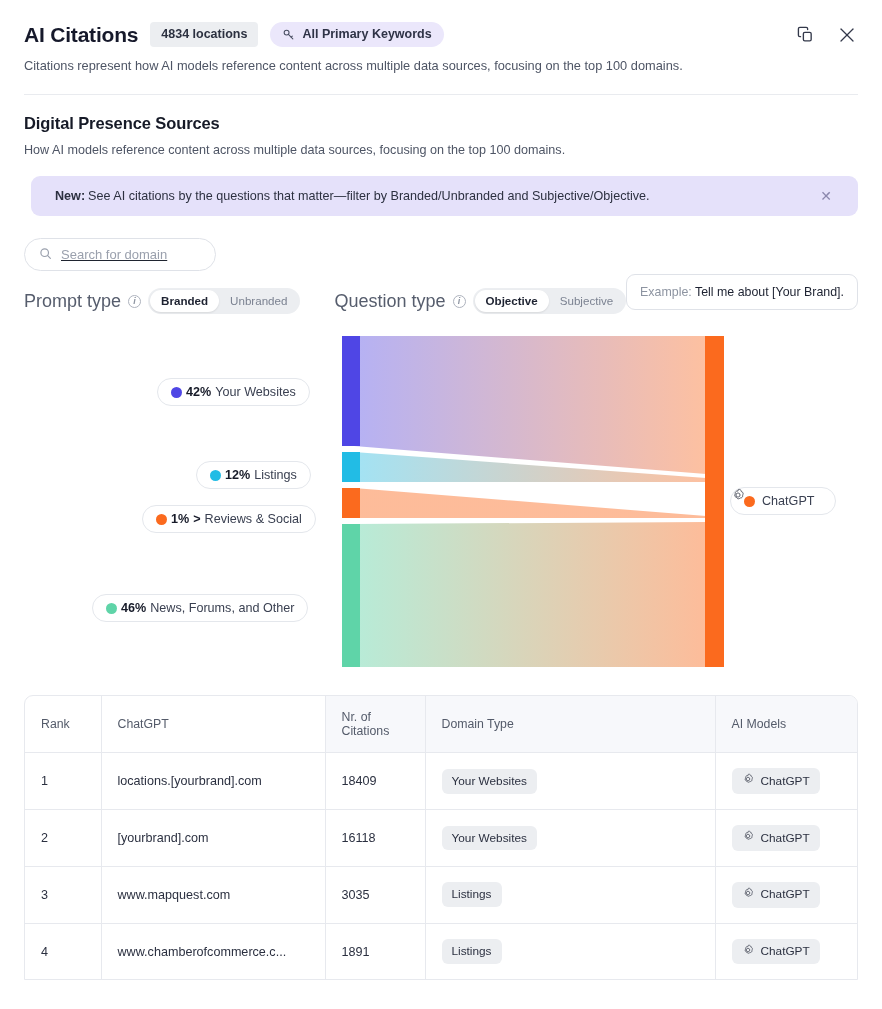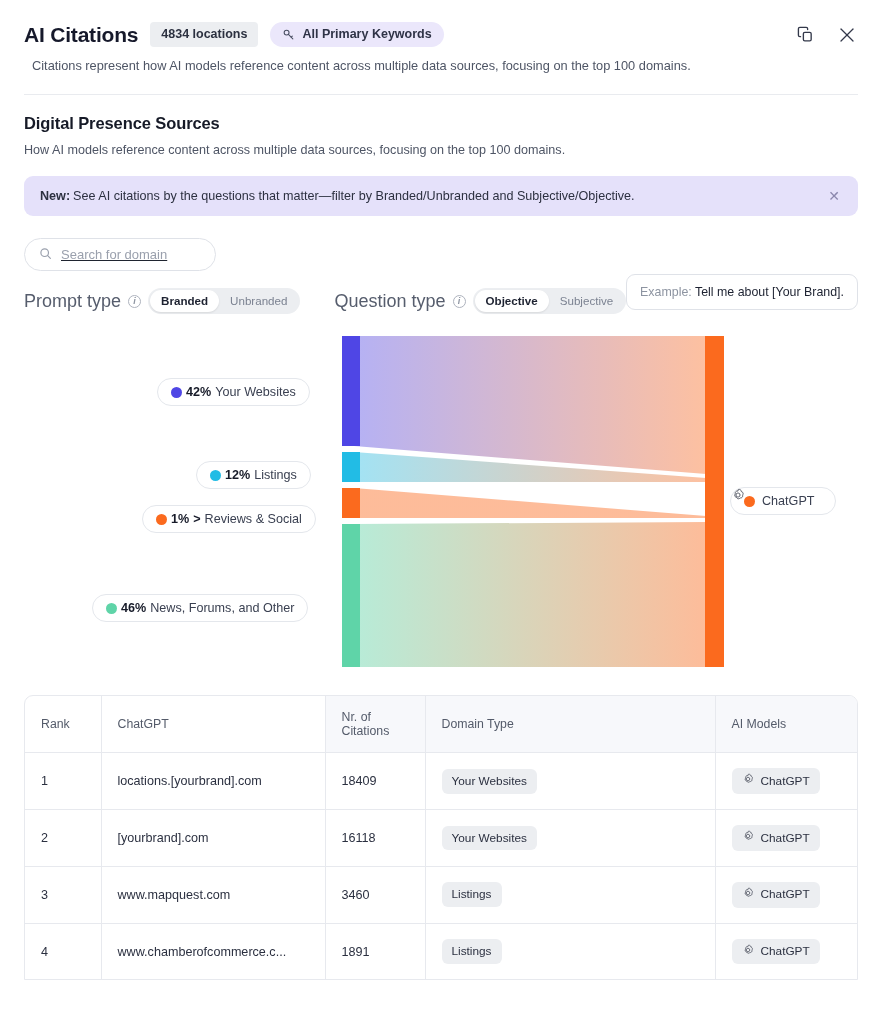--- a/index.html
+++ b/index.html
@@ -21,33 +21,33 @@
     padding:6px 11px; border-radius:4px; line-height:1;
   }
   .badge-purple {
     display:flex; align-items:center; gap:7px;
     background:#ebe7fb; color:#2f3347; font-size:12.5px; font-weight:600;
     padding:6px 12px; border-radius:14px; line-height:1;
   }
   .badge-purple svg { display:block; }
   .header-actions { margin-left:auto; display:flex; align-items:center; gap:20px; }
   .icon-btn { width:22px; height:22px; display:flex; align-items:center; justify-content:center; cursor:pointer; }
-  .subtitle { margin-top:11px; font-size:12.8px; color:#4e5565;margin-left:8px; }
+  .subtitle { margin-top:11px; font-size:12.8px; color:#4e5565; }
   .divider { margin-top:21px; height:1px; background:#e9ebef; }
 
   
   .section { padding: 19px 24px 0 24px; }
   .section-title { font-size:16.5px; font-weight:600; color:#161a27; letter-spacing:-0.1px; }
   .section-sub { margin-top:10px; font-size:12.6px; color:#4e5565; }
 
   
   .banner {
-    margin: 19px 24px 0 24px;
+    margin: 19px 24px 0 31px;
     background:#e5e1fa; border-radius:9px;
-    padding: 13px 16px; display:flex; 
+    padding: 13px 24px; display:flex; 
     font-size:12.6px; color:#2c3040;
   }
   .banner b { font-weight:700; margin-right:3px; }
   .banner-close { margin-left:auto; color:#8b87ad; font-size:14px; line-height:1; cursor:pointer; padding:0 2px; }
 
   
   .search-wrap { margin: 22px 24px 0 24px; text-decoration: underline; }
   .search-box {
     width:192px; height:33px; border:1px solid #dfe2e8; border-radius:17px;
     display:flex; align-items:center; gap:9px; padding:0 14px; background:#fff;
@@ -325,21 +325,21 @@
                   <path d="M12 8.3 15.3 10.2v3.7L12 15.8 8.7 13.9v-3.7z"></path>
                 </svg>
               </span>
               <span>ChatGPT</span>
             </span>
           </td>
         </tr>
         <tr>
           <td class="col-rank">3</td>
           <td class="col-domain">www.mapquest.com</td>
-          <td class="col-cit">3460</td>
+          <td class="col-cit">3035</td>
           <td class="col-type">
             <span class="tag">Listings</span>
           </td>
           <td>
             <span class="model-tag">
               <span>
                 <svg width="12" height="12" viewBox="0 0 24 24" fill="none" stroke="#2b3040" stroke-width="1.3" stroke-linejoin="round">
                   <path d="M12 3.2c1.6-1.2 3.8-.9 5 .7.5.7.8 1.5.8 2.3 1.8.3 3.1 1.9 3 3.7-.1.9-.4 1.6-1 2.2.7 1.7 0 3.7-1.7 4.6-.8.4-1.6.5-2.4.3-1 1.5-3.1 2-4.7 1-.7-.4-1.3-1.1-1.6-1.9-1.8-.3-3.1-1.9-3-3.7.1-.9.4-1.6 1-2.2-.7-1.7 0-3.7 1.7-4.6.8-.4 1.6-.5 2.4-.3.1-.1.3-.2.5-.1z"></path>
                   <path d="M12 8.3 15.3 10.2v3.7L12 15.8 8.7 13.9v-3.7z"></path>
                 </svg>

